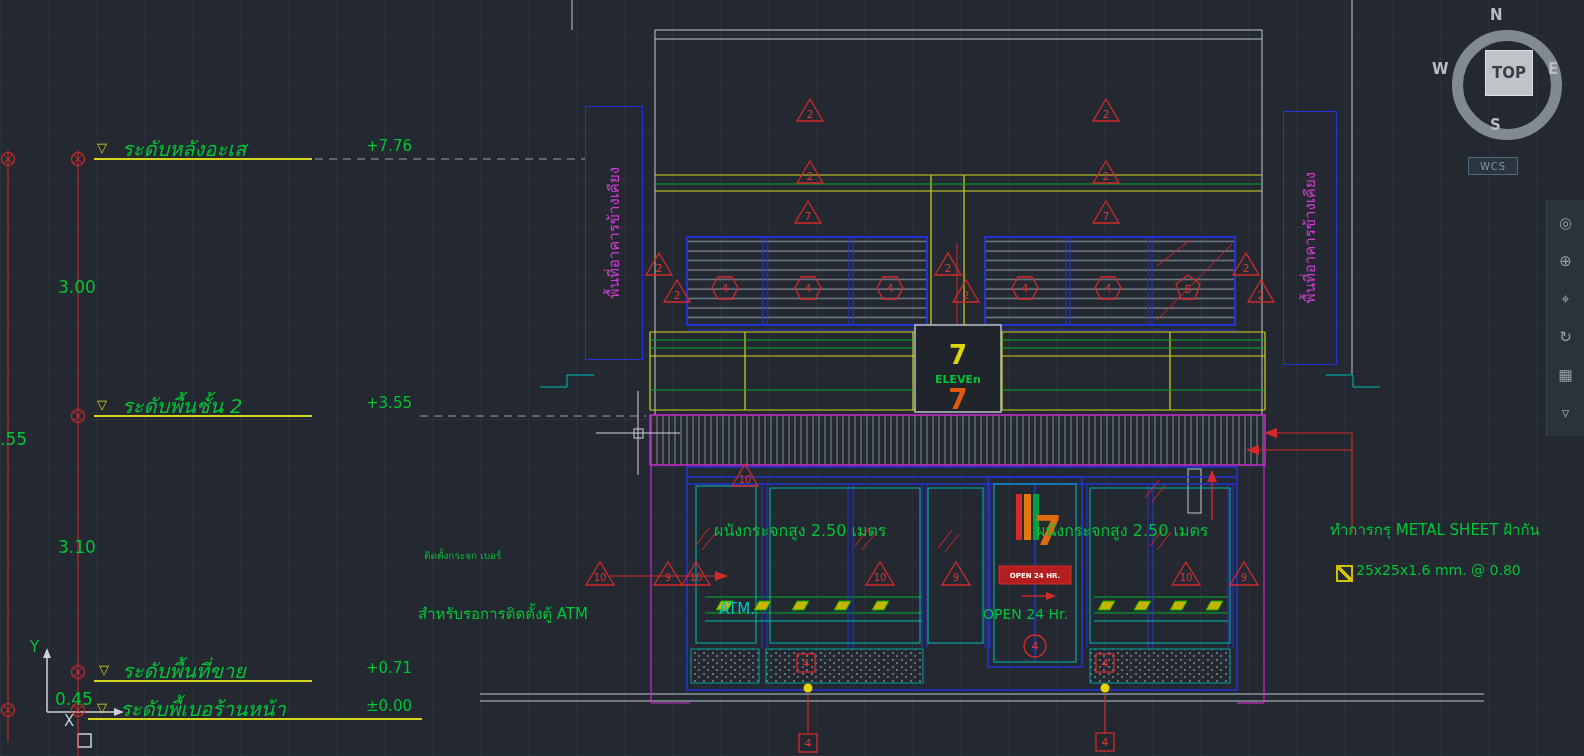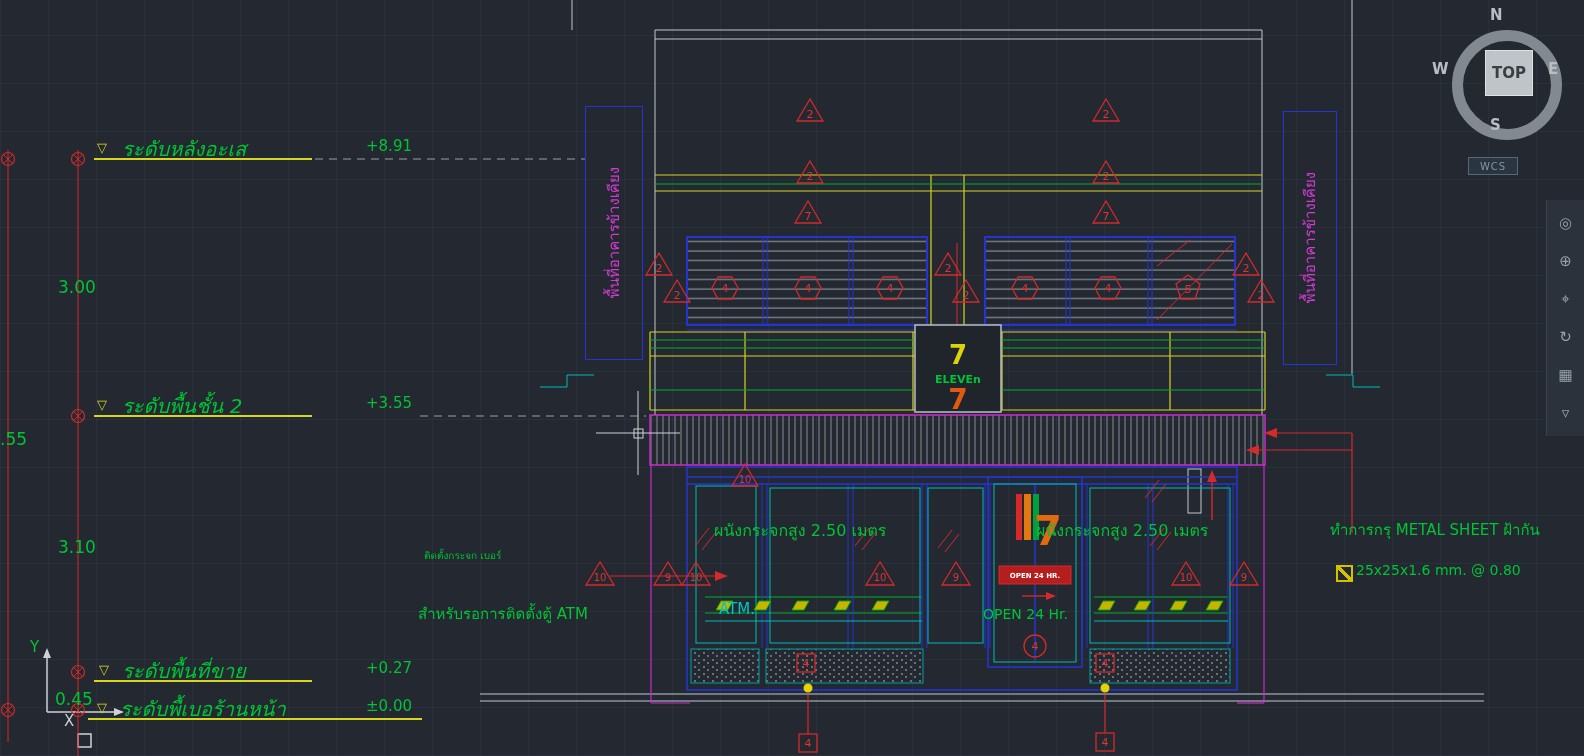--- a/index.html
+++ b/index.html
@@ -423,31 +423,31 @@
 
     <g stroke="#d0d4d8" stroke-width="1" fill="none">
       <line x1="596" y1="433" x2="680" y2="433"></line>
       <line x1="638" y1="391" x2="638" y2="475"></line>
       <rect x="634" y="429" width="9" height="9"></rect>
     </g>
   </svg>
 
   <span class="txt lvl-tri" style="left:97px;top:141px">▽</span>
   <span class="txt lvl-label" style="left:122px;top:139px">ระดับหลังอะเส</span>
-  <span class="txt lvl-val" style="left:366px;top:139px">+8.91</span>
+  <span class="txt lvl-val" style="left:366px;top:139px">+7.76</span>
   <div class="uline" style="left:94px;top:158px;width:218px"></div>
 
   <span class="txt lvl-tri" style="left:97px;top:398px">▽</span>
   <span class="txt lvl-label" style="left:122px;top:396px">ระดับพื้นชั้น 2</span>
   <span class="txt lvl-val" style="left:366px;top:396px">+3.55</span>
   <div class="uline" style="left:94px;top:415px;width:218px"></div>
 
   <span class="txt lvl-tri" style="left:99px;top:663px">▽</span>
   <span class="txt lvl-label" style="left:122px;top:661px">ระดับพื้นที่ขาย</span>
-  <span class="txt lvl-val" style="left:366px;top:661px">+0.27</span>
+  <span class="txt lvl-val" style="left:366px;top:661px">+0.71</span>
   <div class="uline" style="left:94px;top:680px;width:218px"></div>
 
   <span class="txt lvl-tri" style="left:97px;top:701px">▽</span>
   <span class="txt lvl-label" style="left:120px;top:699px">ระดับพื้เบอร้านหน้า</span>
   <span class="txt lvl-val" style="left:366px;top:699px">±0.00</span>
   <div class="uline" style="left:88px;top:718px;width:334px"></div>
 
   <span class="txt dim" style="left:58px;top:279px">3.00</span>
   <span class="txt dim" style="left:58px;top:539px">3.10</span>
   <span class="txt dim" style="left:55px;top:691px">0.45</span>

